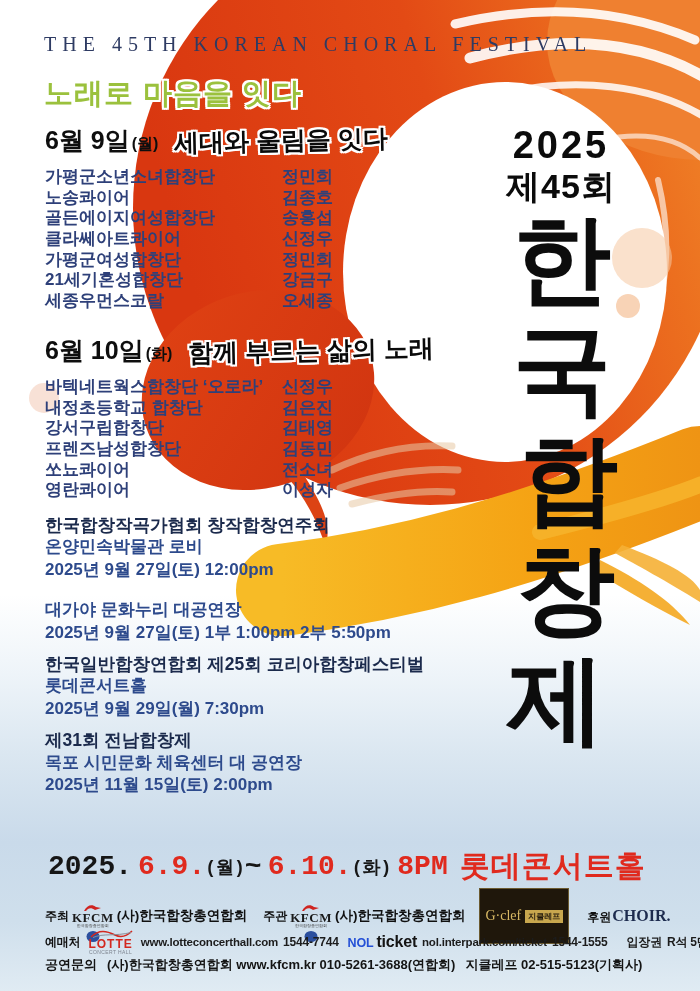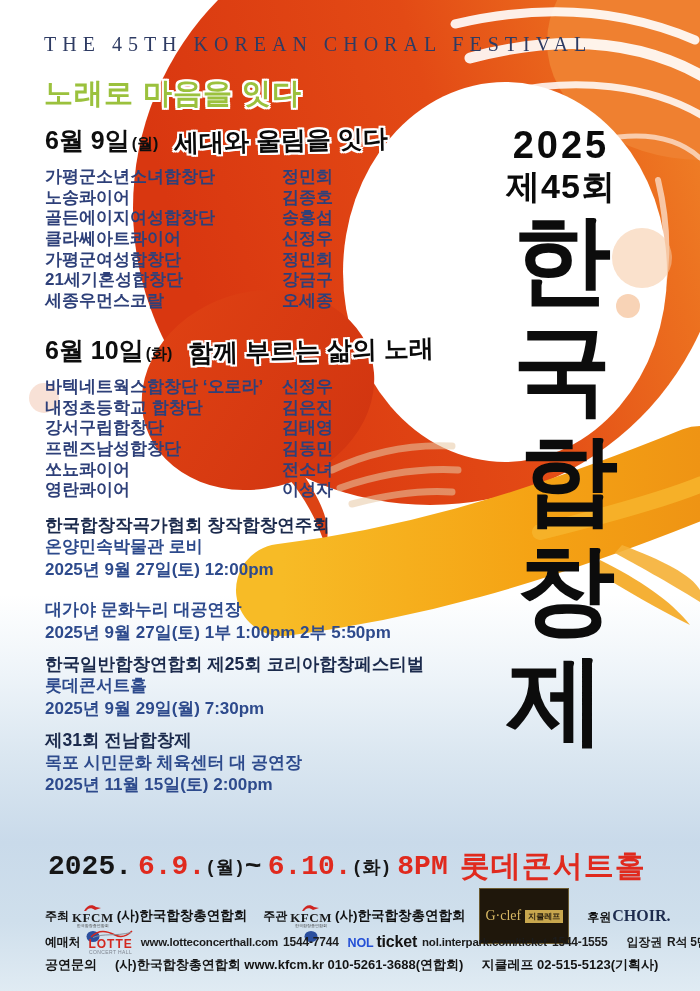--- a/index.html
+++ b/index.html
@@ -69,21 +69,21 @@
   .lotte-name { font-size:12px; font-weight:800; color:#d3281f; letter-spacing:1px; }
   .lotte-sub { font-size:5px; color:#7e8590; letter-spacing:.4px; }
   .site { font-weight:600; }
   .phone { font-size:12px; font-weight:600; }
   .nol { display:flex; gap:3px; margin-left:4px; align-items:baseline; }
   .nol-n { font-weight:900; color:#2450d6; font-size:12.5px; }
   .nol-t { font-weight:900; color:#141414; font-size:16px; }
   .tickets-label { margin-left:14px; font-weight:700; font-size:12px; }
   .tickets { font-weight:700; font-size:12px; }
 
-  .inquiry { left:45px; top:956px; display:flex; gap:18px; font-size:13px; font-weight:700; color:#141414; }
+  .inquiry { left:45px; top:956px; display:flex; gap:10px; font-size:13px; font-weight:700; color:#141414; }
 </style>
 </head>
 <body>
 
 <div class="poster">
 
   <svg class="art" width="700" height="991" viewBox="0 0 700 991">
     <defs>
       <linearGradient id="ensoG" x1="0" y1="0.3" x2="1" y2="0">
         <stop offset="0" stop-color="#d93710"></stop>

